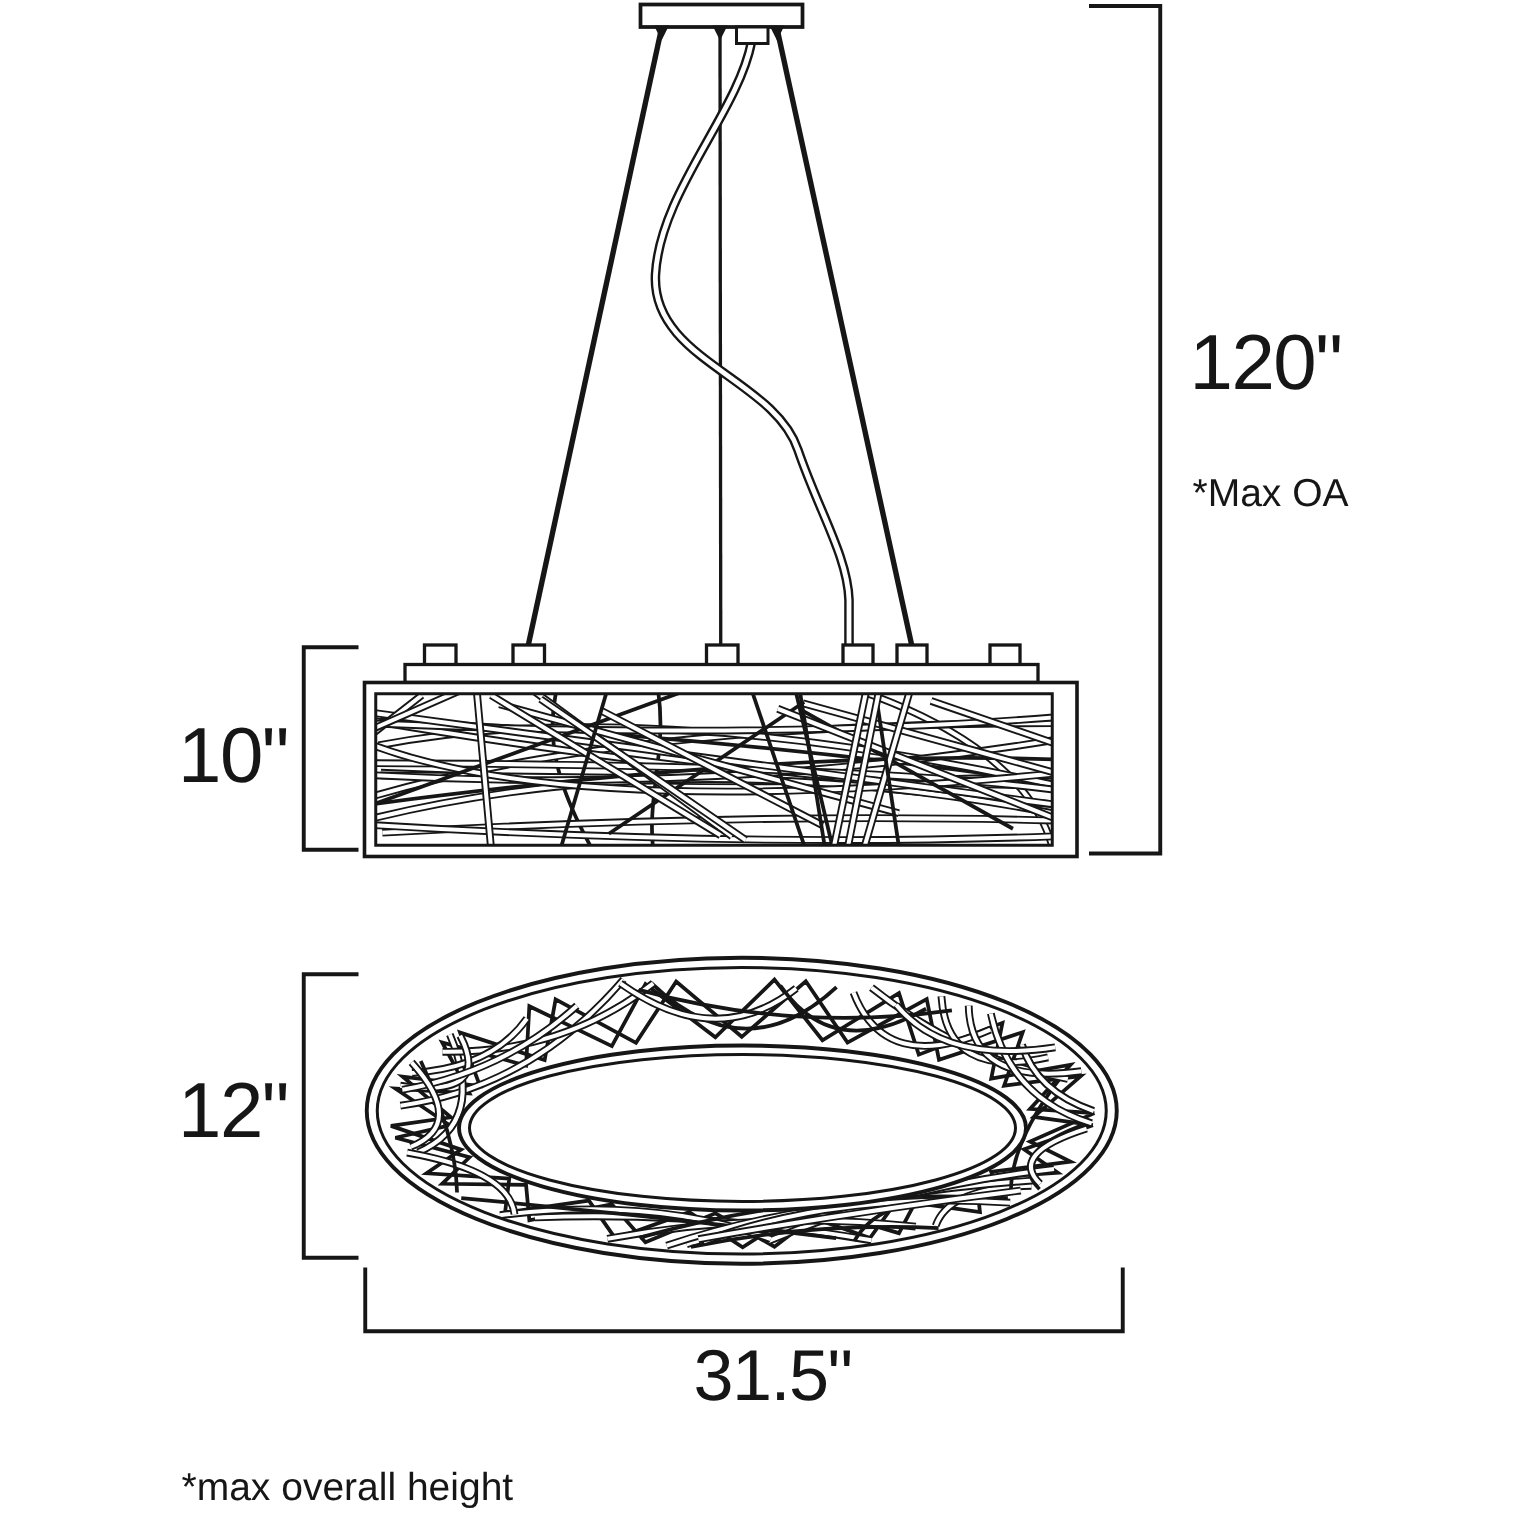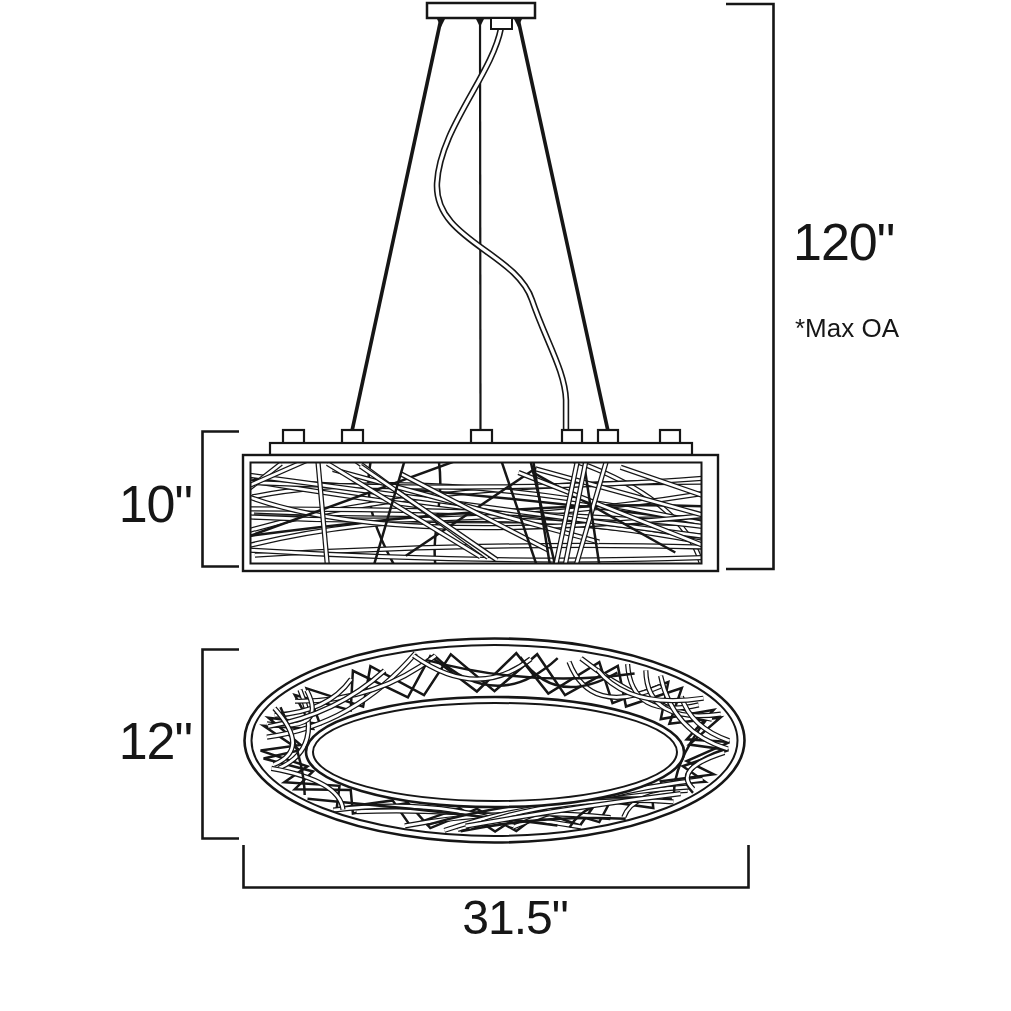--- a/index.html
+++ b/index.html
@@ -204,13 +204,14 @@
     <ellipse cx="494.5" cy="740.5" rx="243" ry="95.5" fill="none" stroke="#161616" stroke-width="2"></ellipse>
     <ellipse cx="495" cy="752" rx="189" ry="55" fill="#ffffff" stroke="#161616" stroke-width="2.6"></ellipse>
     <ellipse cx="495" cy="752" rx="182" ry="49" fill="none" stroke="#161616" stroke-width="2"></ellipse>
   </svg>
 
   <div class="label dim-big" style="left:793px;top:216px;">120"</div>
   <div class="label note" style="left:795px;top:278px;margin-top:36px;">*Max OA</div>
   <div class="label dim-big right" style="left:88px;top:478px;width:104px;">10"</div>
   <div class="label dim-big right" style="left:88px;top:715px;width:104px;">12"</div>
   <div class="label dim-mid center" style="left:410px;top:894px;width:210px;">31.5"</div>
+  <div class="label note" style="left:121px;top:977px;">*max overall height</div>
 </div>
 
 </body></html>

